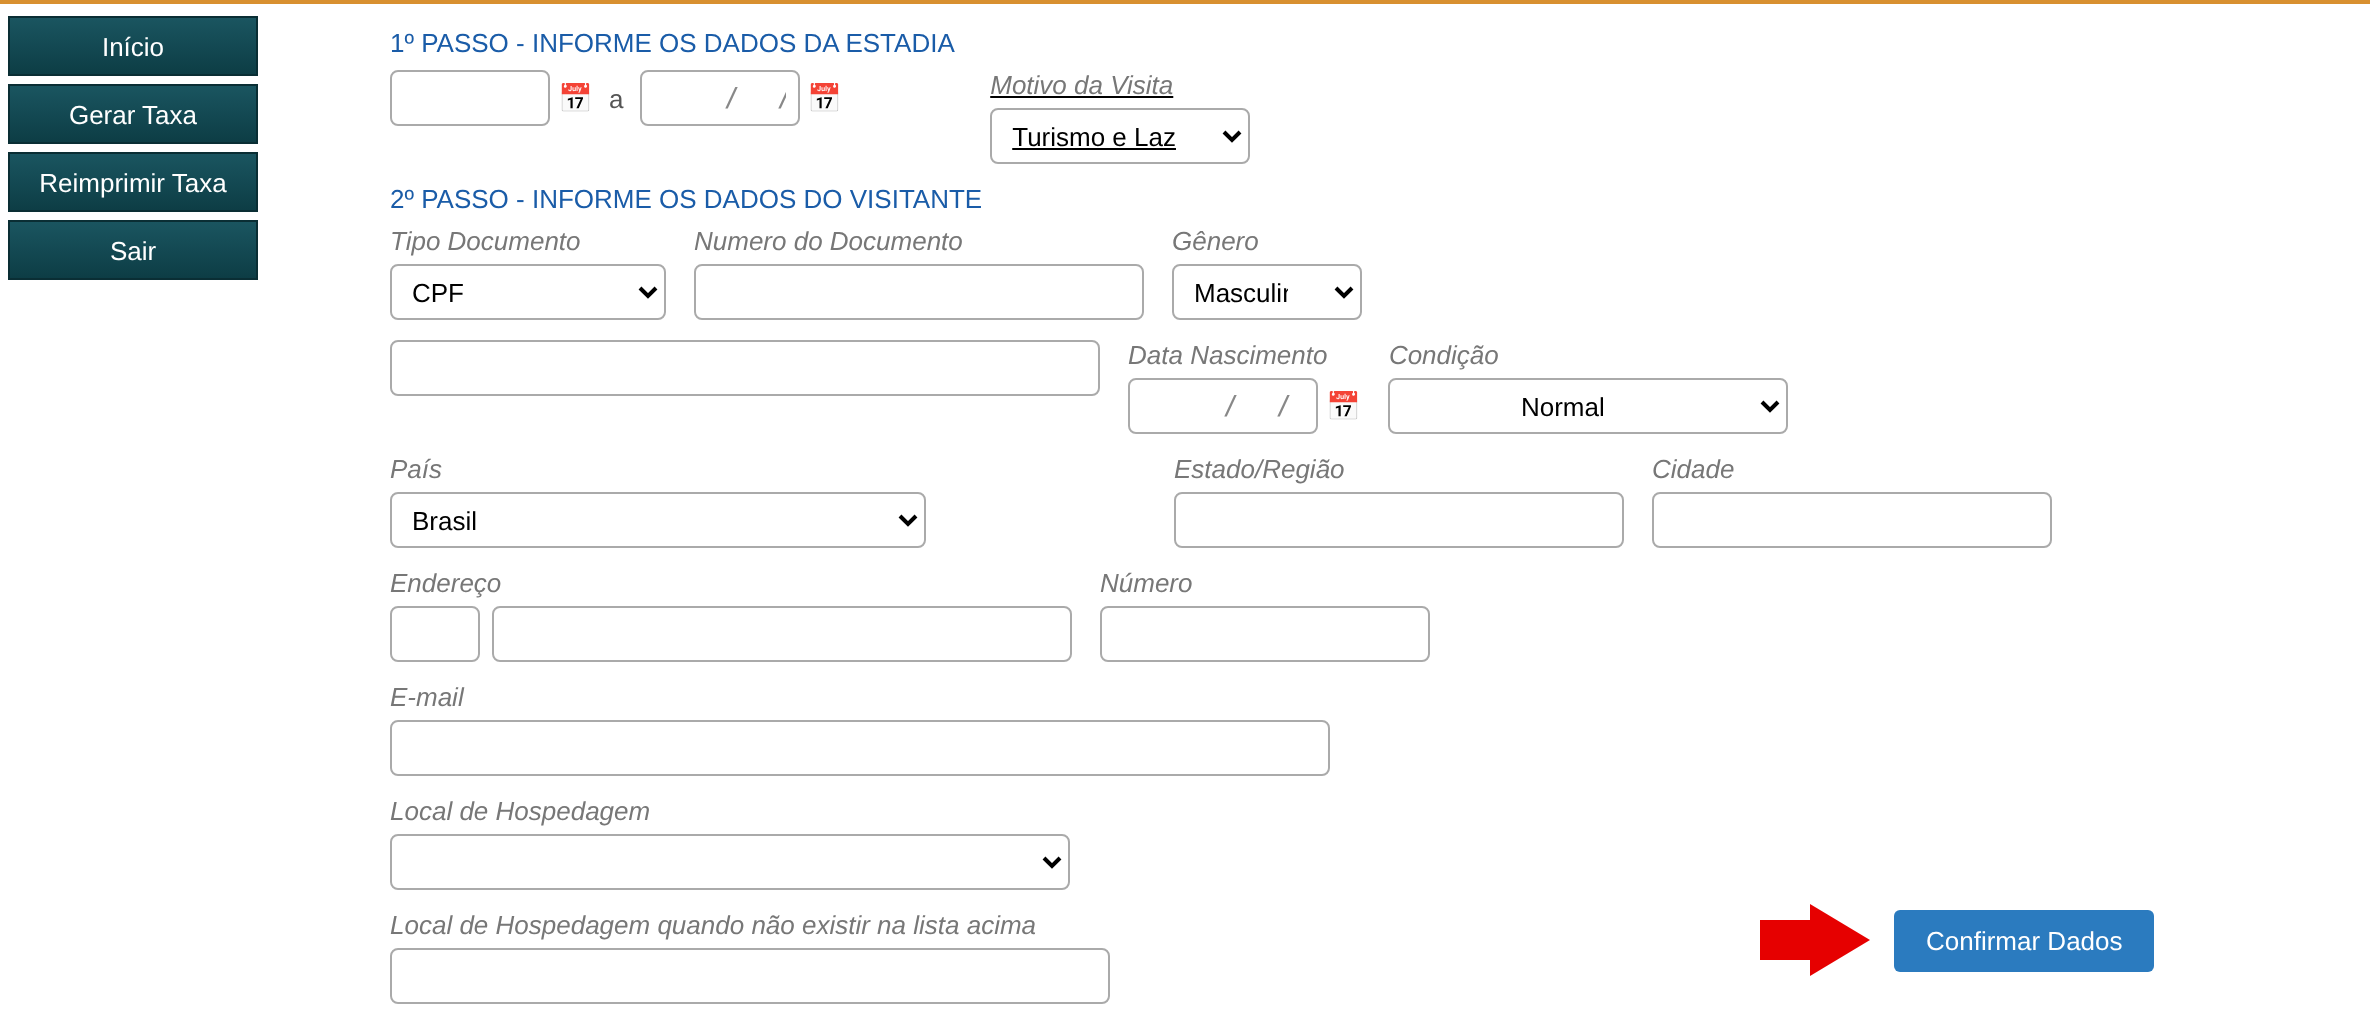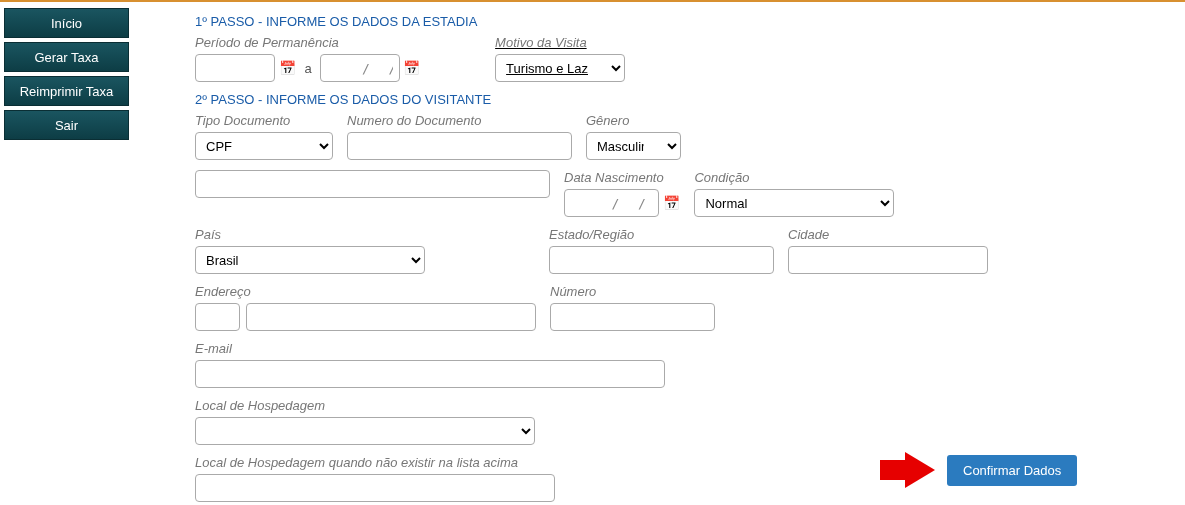--- a/index.html
+++ b/index.html
@@ -27,22 +27,22 @@
     .date-group { display: flex; align-items: center; gap: 4px; }
     .cal-icon { font-size: 14px; cursor: pointer; color: #d08030; }
     .a-sep { margin: 0 4px; color: #555; }
     select { padding-right: 20px; }
     .w-120 { width: 138px; }
     .w-225 { width: 225px; }
     .w-95 { width: 95px; }
     .w-130s { width: 130px; }
     .w-355 { width: 355px; }
     .w-95d { width: 95px; }
-    .w-200 { width: 200px; }
-    .w-230 { width: 230px; }
+    .w-200 { width: 200px; text-align: center; }
+    .w-230 { width: 268px; }
     .w-45 { width: 45px; }
     .w-290 { width: 290px; }
     .w-165 { width: 165px; }
     .w-470 { width: 470px; }
     .w-340 { width: 340px; }
     .w-360 { width: 360px; }
     .arrow-wrap { position: absolute; left: 770px; top: 450px; display: flex; align-items: center; }
     .arrow {
       width: 0; height: 0; border-top: 18px solid transparent;
       border-bottom: 18px solid transparent; border-left: 30px solid #e60000;
@@ -67,21 +67,20 @@
     <div class="side-btn">Gerar Taxa</div>
     <div class="side-btn">Reimprimir Taxa</div>
     <div class="side-btn">Sair</div>
   </div>
 
   <div class="main">
     <div class="step-title">1º PASSO - INFORME OS DADOS DA ESTADIA</div>
 
     <div class="row">
       <div class="field">
-        <span class="label">Período de Permanência</span>
         <div class="date-group">
           <input type="text" class="date-input date-sel" value="  /  /" style="">
           <span class="cal-icon">📅</span>
           <span class="a-sep">a</span>
           <input type="text" class="date-input" value="    /  /" style="">
           <span class="cal-icon">📅</span>
         </div>
       </div>
       <div class="field" style="margin-left:60px;text-decoration:underline;">
         <span class="label">Motivo da Visita</span>

